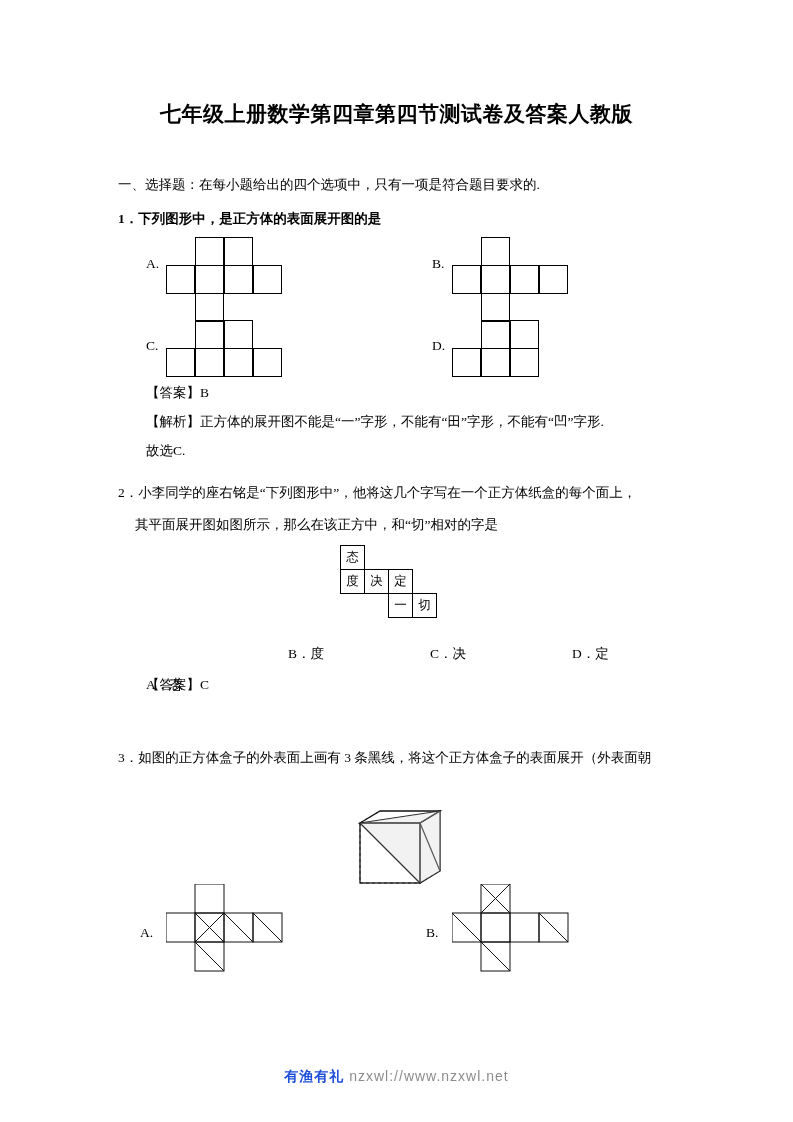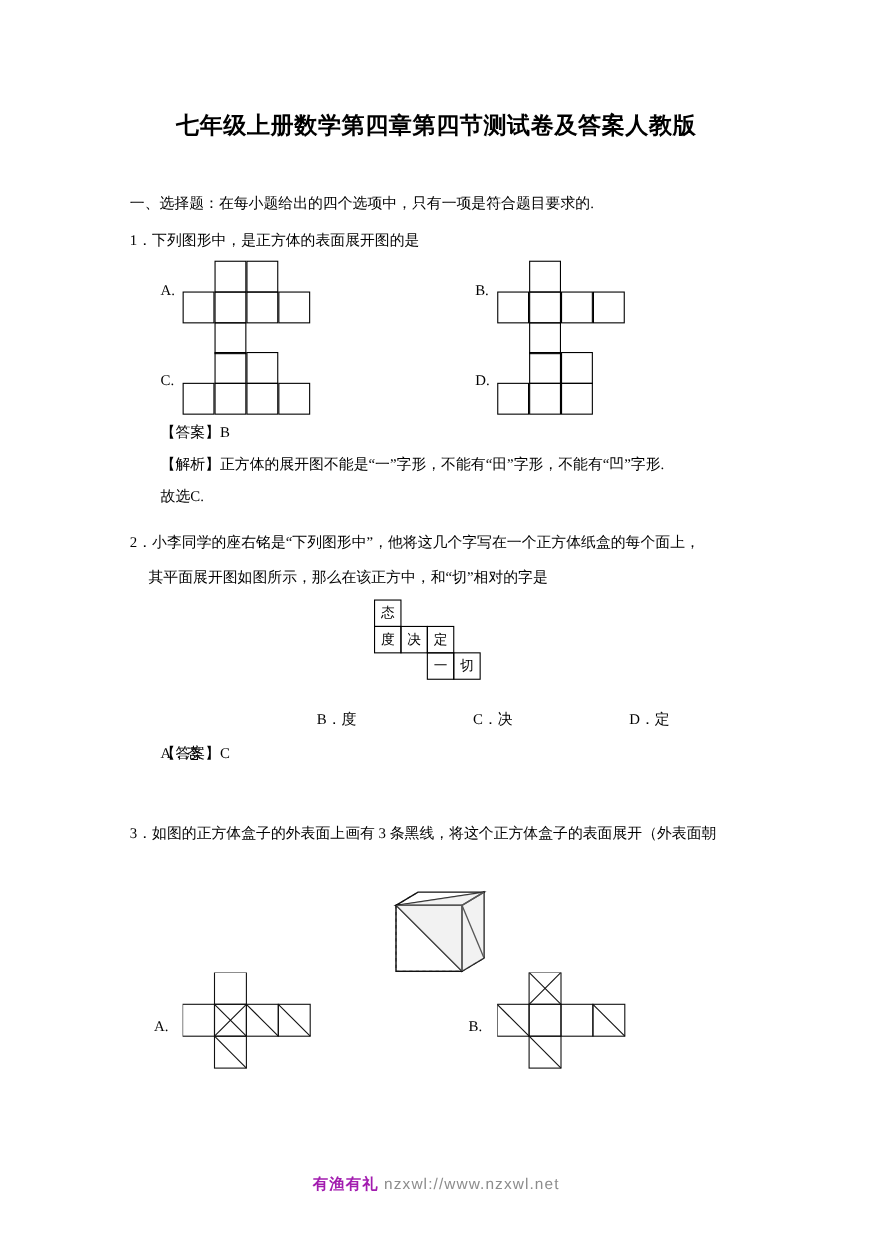--- a/index.html
+++ b/index.html
@@ -88,36 +88,36 @@
     left: 0;
     top: 1068px;
     width: 793px;
     text-align: center;
     font-size: 14px;
     color: #8c8c8c;
     font-family: "Liberation Sans", sans-serif;
     letter-spacing: 1px;
   }
   .watermark b {
-    color: #a21caf;
+    color: #1d4ed8;
     font-weight: bold;
     font-family: "Liberation Serif", serif;
   }
   svg { display: block; }
 </style>
 </head>
 <body>
 
 <div class="page">
 
   <div class="title">七年级上册数学第四章第四节测试卷及答案人教版</div>
 
   <div class="section-head body-text">一、选择题：在每小题给出的四个选项中，只有一项是符合题目要求的.</div>
 
-  <div class="q body-text" style="top:206px;">
+  <div class="q body-text" style="top:206px;font-weight:bold;">
     <span>1．</span><span>下列图形中，是正方体的表面展开图的是</span>
   </div>
 
   <div class="opt-label" style="left:146px; top:256px;">A.</div>
   <div class="net" style="left:166px; top:237px; width:150px; height:80px;">
 
     <div class="cell" style="left:29px; top:0px;"></div>
     <div class="cell" style="left:58px; top:0px;"></div>
 
     <div class="cell" style="left:0px; top:28px;"></div>

